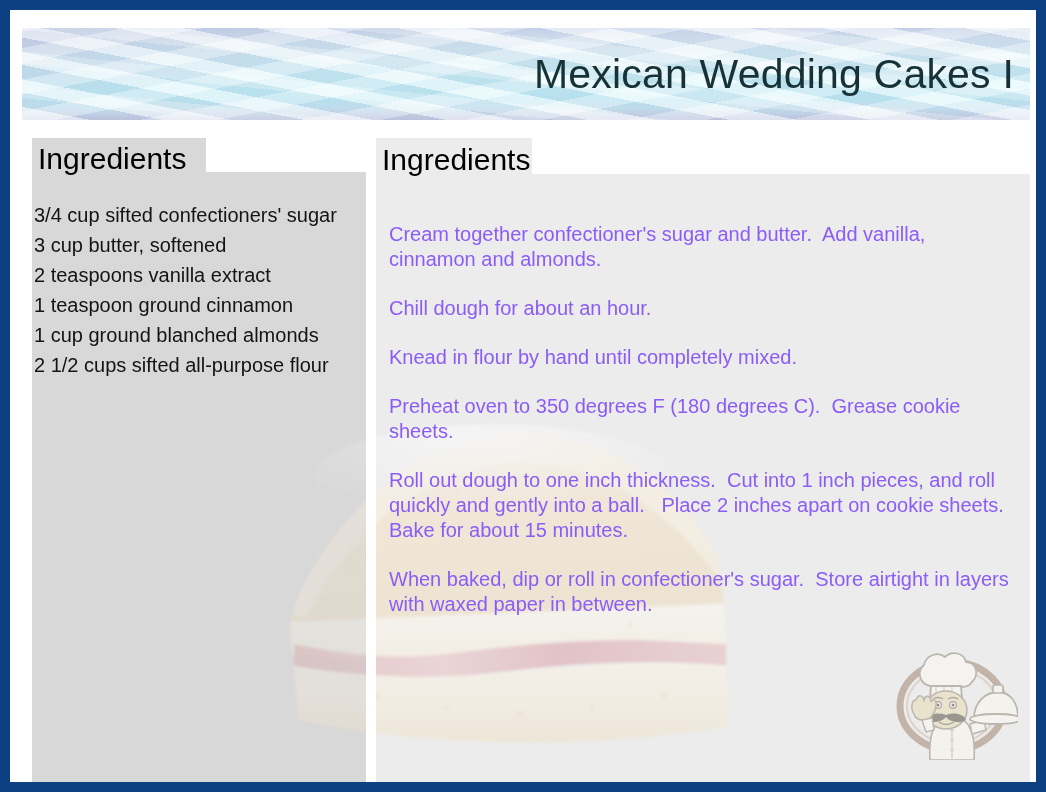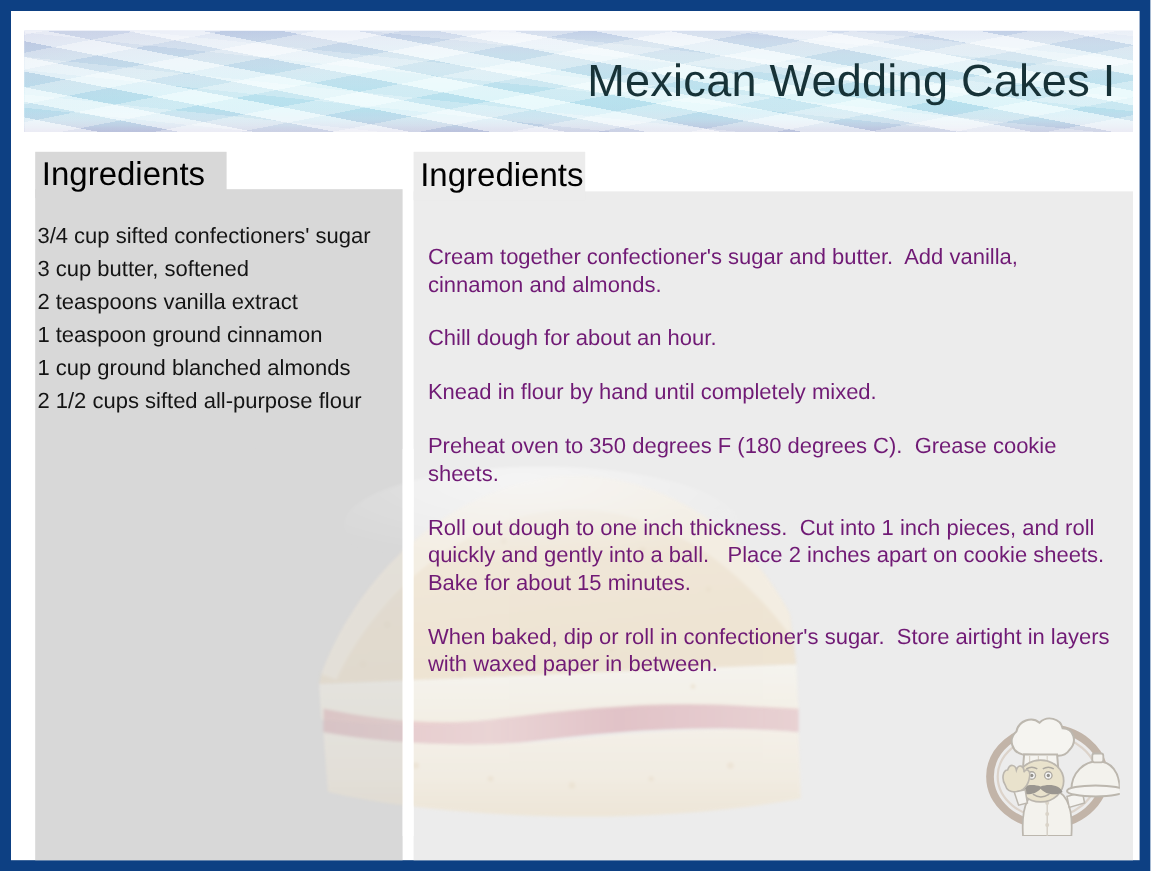--- a/index.html
+++ b/index.html
@@ -154,21 +154,21 @@
   }
   .ingredient-line { white-space: pre-wrap; }
 
   .directions-body {
     position: absolute;
     left: 367px;
     top: 192px;
     width: 628px;
     font-size: 20px;
     line-height: 25px;
-    color: #701a75;
+    color: #8b5cf6;
     padding-left: 12px;
   }
   .direction-step {
     margin-bottom: 24px;
     white-space: pre-wrap;
   }
   .direction-step:last-child { margin-bottom: 14px; }
 
   
   .chef-logo {

